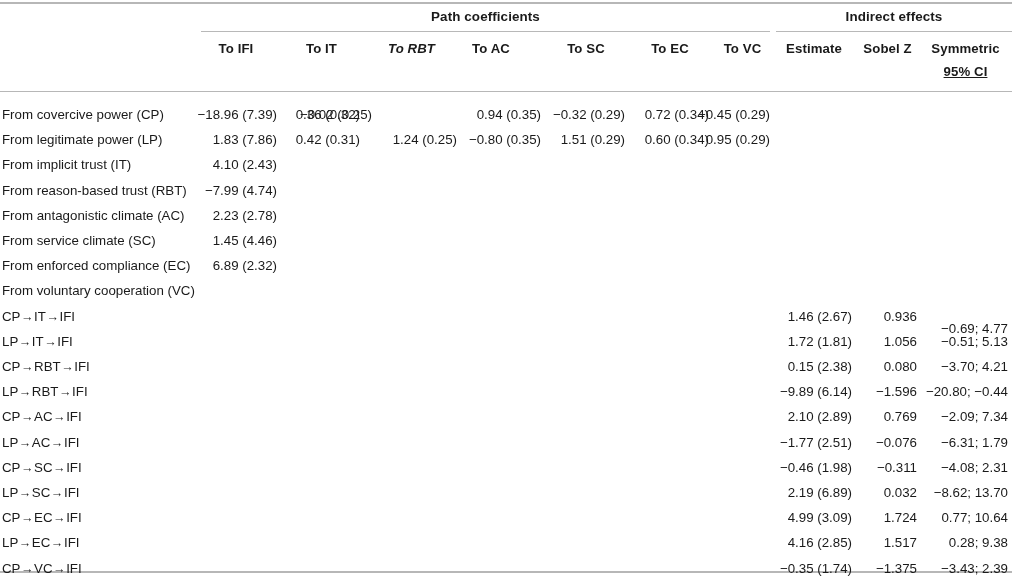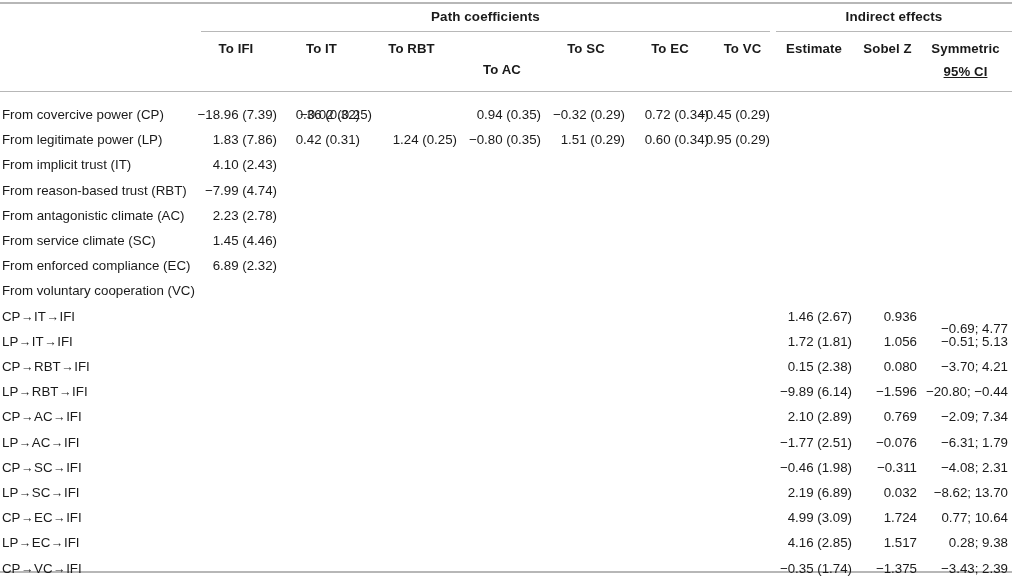--- a/index.html
+++ b/index.html
@@ -105,22 +105,22 @@
   <div class="rule-span-indirect"></div>
   <div class="rule-header-bottom"></div>
   <div class="rule-bottom"></div>
 
   <div class="group-head path">Path coefficients</div>
   <div class="group-head indirect">Indirect effects</div>
 
   <div id="column-headers">
       <div class="col-head" style="left: 195px; width: 82px;"><span>To IFI</span></div>
       <div class="col-head" style="left: 283px; width: 77px;"><span>To IT</span></div>
-      <div class="col-head" style="left: 366px; width: 91px;"><span>To RBT</span></div>
-      <div class="col-head" style="left: 463px; width: 78px; margin-top: 21px;"><span>To AC</span></div>
+      <div class="col-head" style="left: 366px; width: 91px; font-style: italic;"><span>To RBT</span></div>
+      <div class="col-head" style="left: 452px; width: 78px;"><span>To AC</span></div>
       <div class="col-head" style="left: 547px; width: 78px;"><span>To SC</span></div>
       <div class="col-head" style="left: 631px; width: 78px;"><span>To EC</span></div>
       <div class="col-head" style="left: 715px; width: 55px;"><span>To VC</span></div>
       <div class="col-head" style="left: 776px; width: 76px;"><span>Estimate</span></div>
       <div class="col-head" style="left: 858px; width: 59px;"><span>Sobel Z</span></div>
       <div class="col-head" style="left: 923px; width: 85px;"><span>Symmetric</span><span class="line2">95% CI</span></div>
     </div>
   <div id="rows-host">
       <div class="row" style="top: 105px;">
         <div class="cell label">From covercive power (CP)</div>

